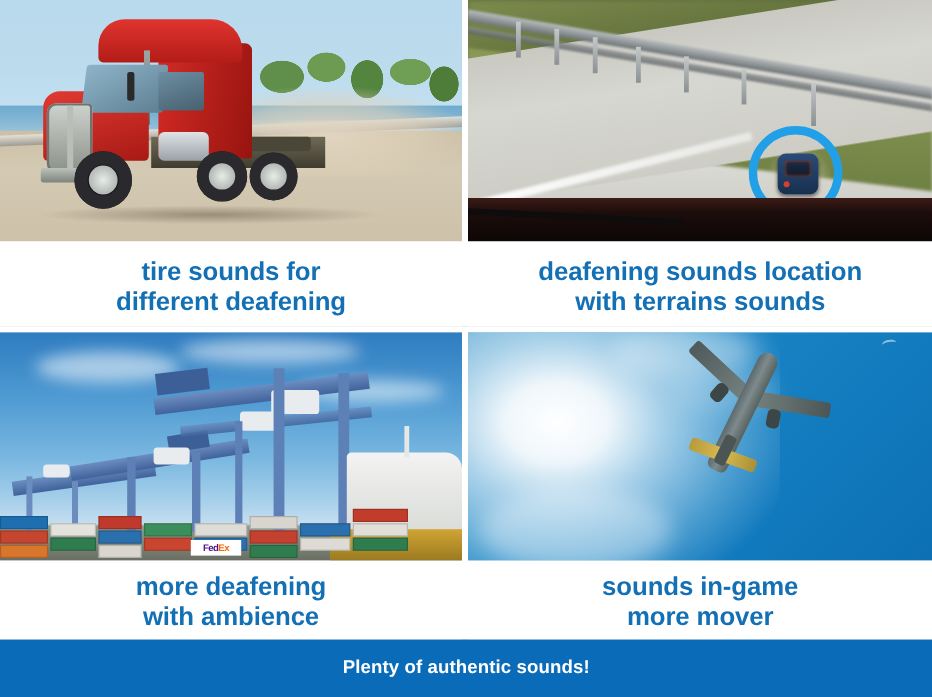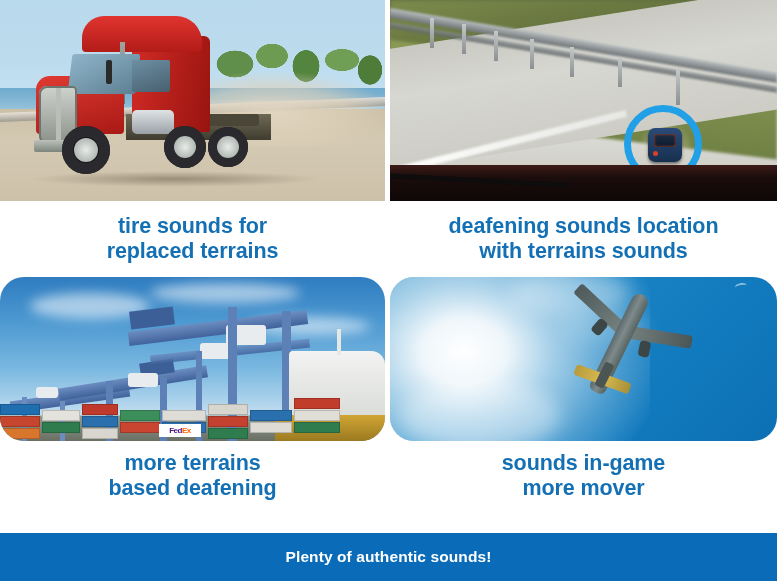--- a/index.html
+++ b/index.html
@@ -14,21 +14,21 @@
         grid-template-rows:272px 261px;}
 
   .cell{position:relative;overflow:hidden;background:#ffffff;}
   .cell-tr{padding-left:5px;}
   .cell-br{padding-left:5px;}
   .cell-bl{padding-top:5px;}
   .cell-br-inner{padding-top:5px;}
 
   .photo{position:relative;width:100%;height:201px;overflow:hidden;
          background:#bcd9ea;}
-  .photo.short{height:164px;border-radius:24px;}
+  .photo.short{height:190px;}
 
   .caption{height:71px;display:flex;flex-direction:column;align-items:center;
            justify-content:center;text-align:center;color:#1470b5;
            font-weight:bold;font-size:21.5px;line-height:25px;
            letter-spacing:-0.1px;background:#ffffff;padding-top:2px;}
   .caption.bottomcap{height:66px;}
   .caption span{display:block;white-space:nowrap;}
 
   
   .footer{position:absolute;left:0;top:533px;width:777px;height:48px;
@@ -235,21 +235,21 @@
           <div class="w2">
               <i></i>
             </div>
           <div class="w3">
               <i></i>
             </div>
         </div>
       </div>
       <div class="caption">
         <span>tire sounds for</span>
-        <span>replaced terrains</span>
+        <span>different deafening</span>
       </div>
     </div>
 
     <div class="cell cell-tr">
       <div class="photo p2">
         <div class="hillside"></div>
         <div class="grassband"></div>
         <div class="road"></div>
         <div class="rail"></div>
         <div class="rail2"></div>
@@ -334,22 +334,22 @@
           <div class="ct" style="left:294px;bottom:20px;width:46px;background:#e0ded7;"></div>
           <div class="ct" style="left:294px;bottom:8px;width:46px;background:#2f7d4f;"></div>
         </div>
 
         <div class="fedex">
           <span class="fed">Fed</span>
             <span class="ex">Ex</span>
         </div>
       </div>
       <div class="caption bottomcap">
-        <span>more terrains</span>
-        <span>based deafening</span>
+        <span>more deafening</span>
+        <span>with ambience</span>
       </div>
     </div>
 
     <div class="cell cell-br cell-br-inner">
       <div class="photo short p4">
         <div class="sun"></div>
         <div class="cloud2" style="left:10px;bottom:-10px;width:160px;height:70px;"></div>
         <div class="cloud2" style="left:120px;top:-6px;width:120px;height:44px;"></div>
         <div class="cloud2" style="left:168px;top:34px;width:90px;height:30px;opacity:.5;"></div>
         <div class="bird"></div>

